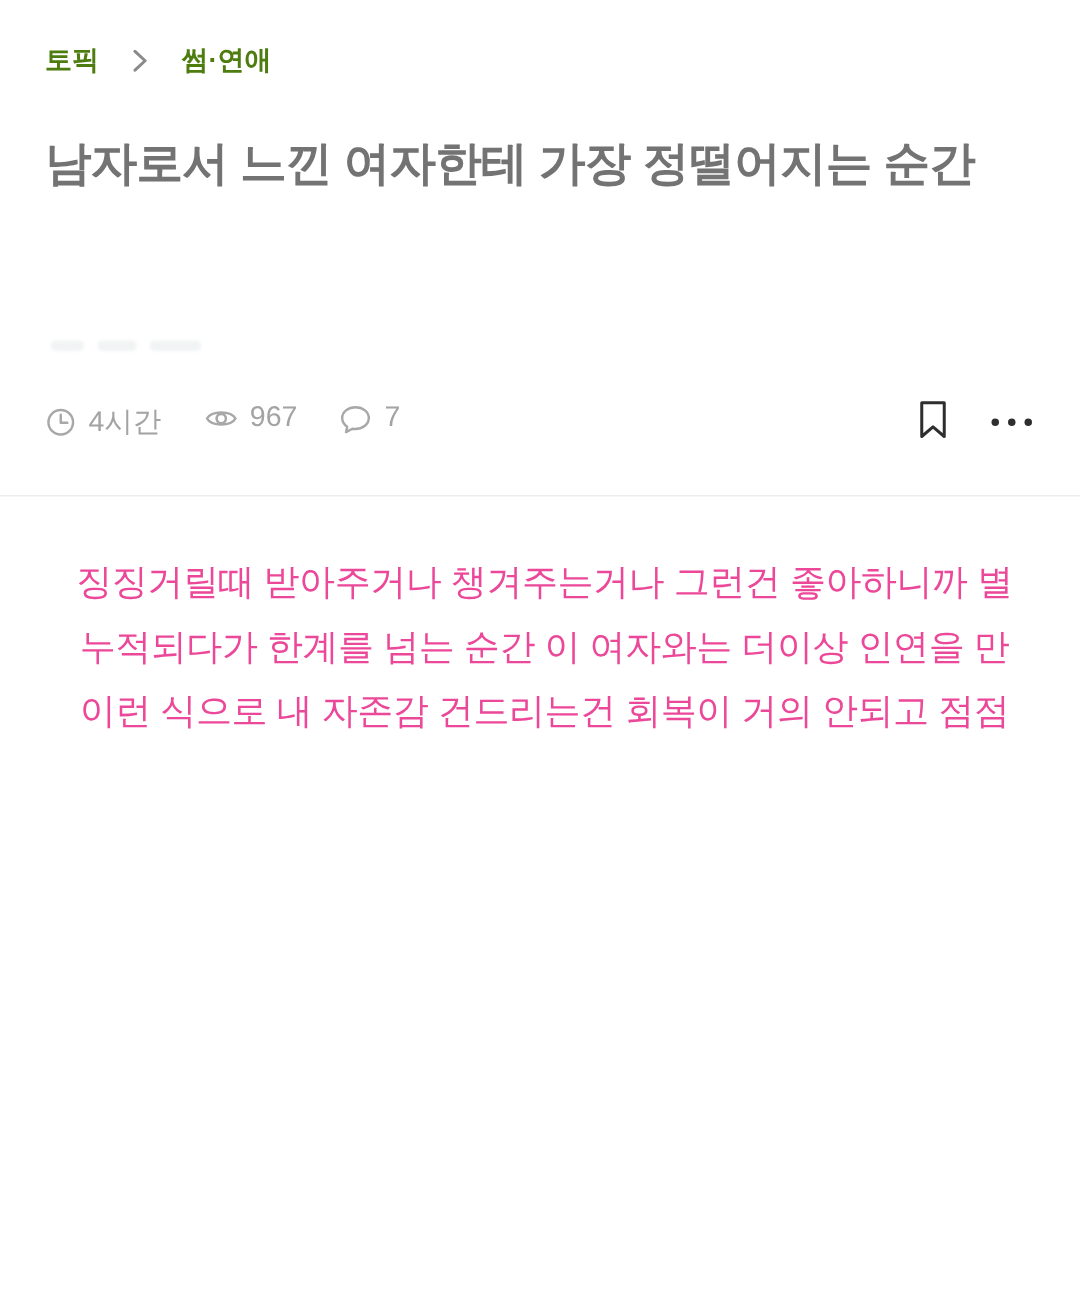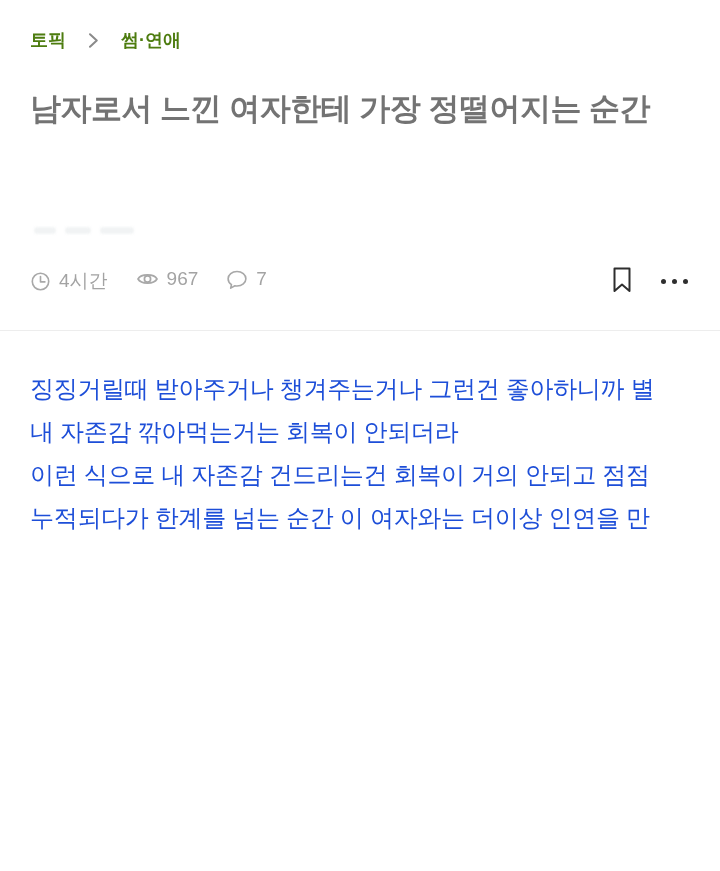--- a/index.html
+++ b/index.html
@@ -65,21 +65,21 @@
 
   
   .divider {
     position:absolute; left:0; top:330px; width:720px; height:1px;
     background:#ededed;
   }
 
   
   .post-body {
     position:absolute; left:30px; top:367px; width:666px;
-    color:#1d4ed8; font-size:24px; letter-spacing:-0.3px;
+    color:#ec4899; font-size:24px; letter-spacing:-0.3px;text-align:center;
   }
   .post-body p {
     margin:0; line-height:43px; white-space:nowrap;
   }
 </style>
 </head>
 <body>
 
 <div class="page">
 
@@ -150,18 +150,17 @@
             <span class="dot"></span>
         </span>
       </button>
     </div>
   </div>
 
   <div class="divider"></div>
 
   <div class="post-body">
     <p>징징거릴때 받아주거나 챙겨주는거나 그런건 좋아하니까 별</p>
-    <p>내 자존감 깎아먹는거는 회복이 안되더라</p>
+    <p>누적되다가 한계를 넘는 순간 이 여자와는 더이상 인연을 만</p>
     <p>이런 식으로 내 자존감 건드리는건 회복이 거의 안되고 점점</p>
-    <p>누적되다가 한계를 넘는 순간 이 여자와는 더이상 인연을 만</p>
   </div>
 
 </div>
 
 </body></html>

